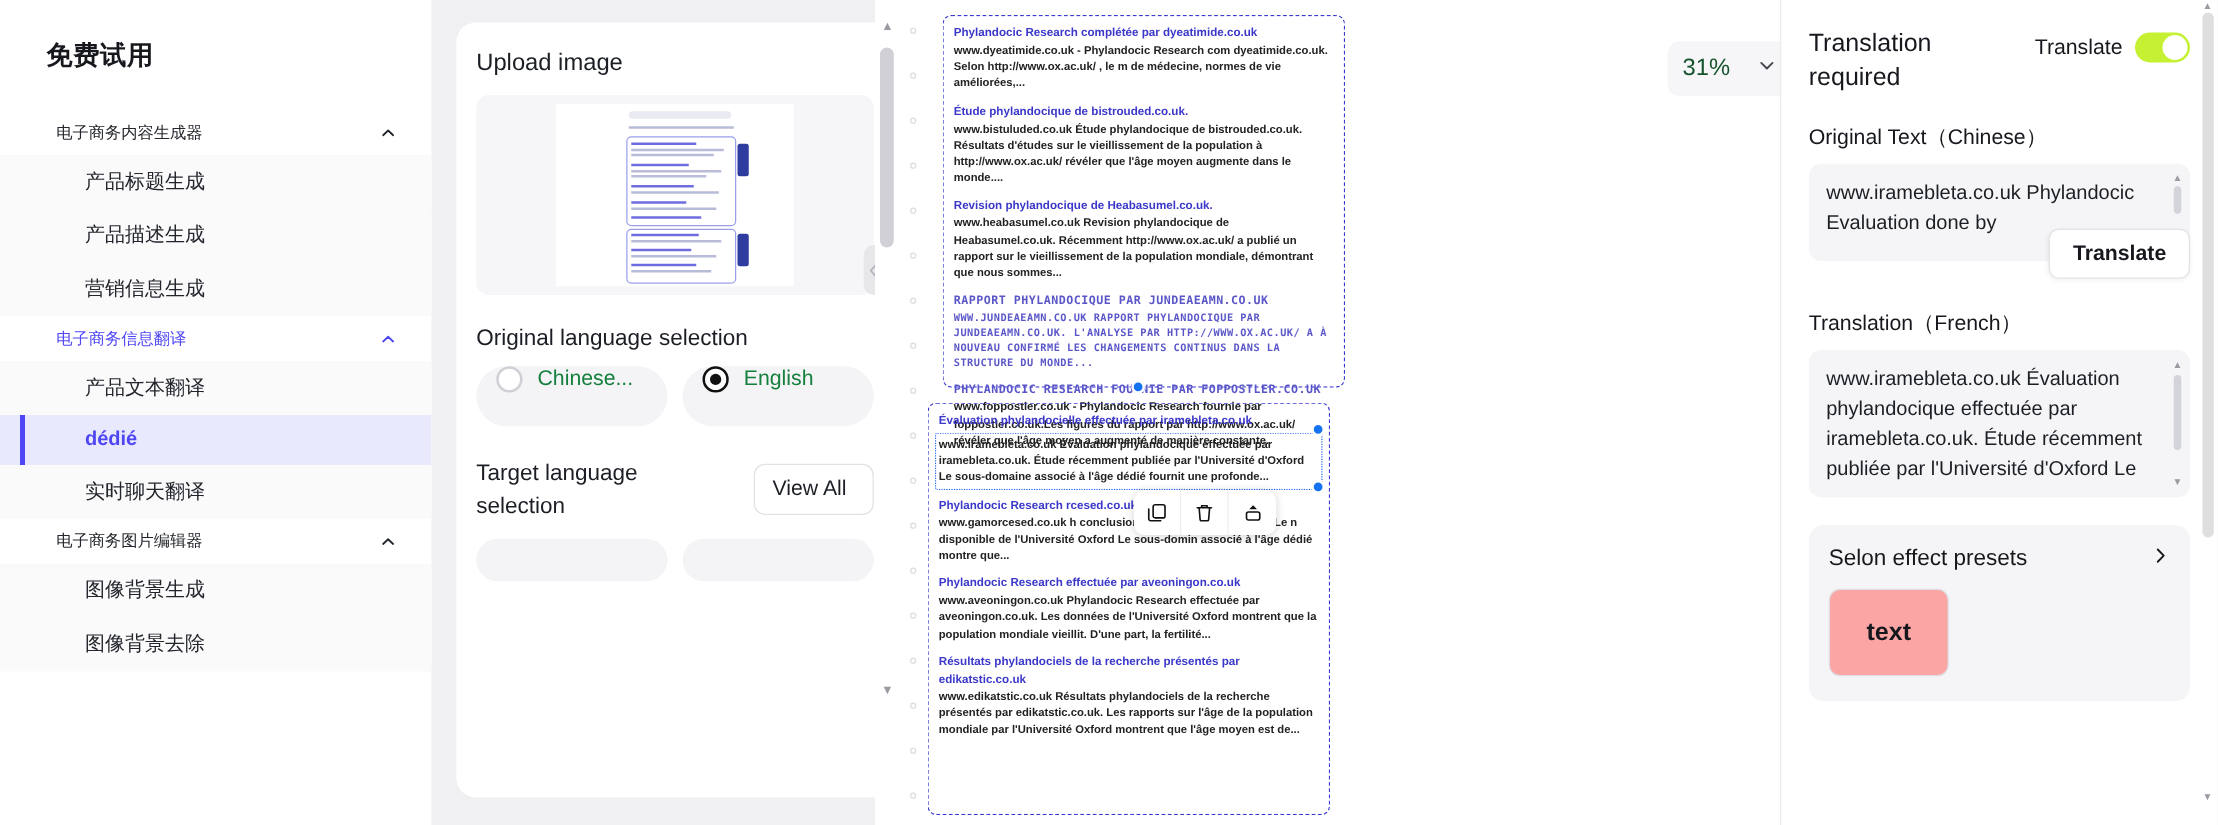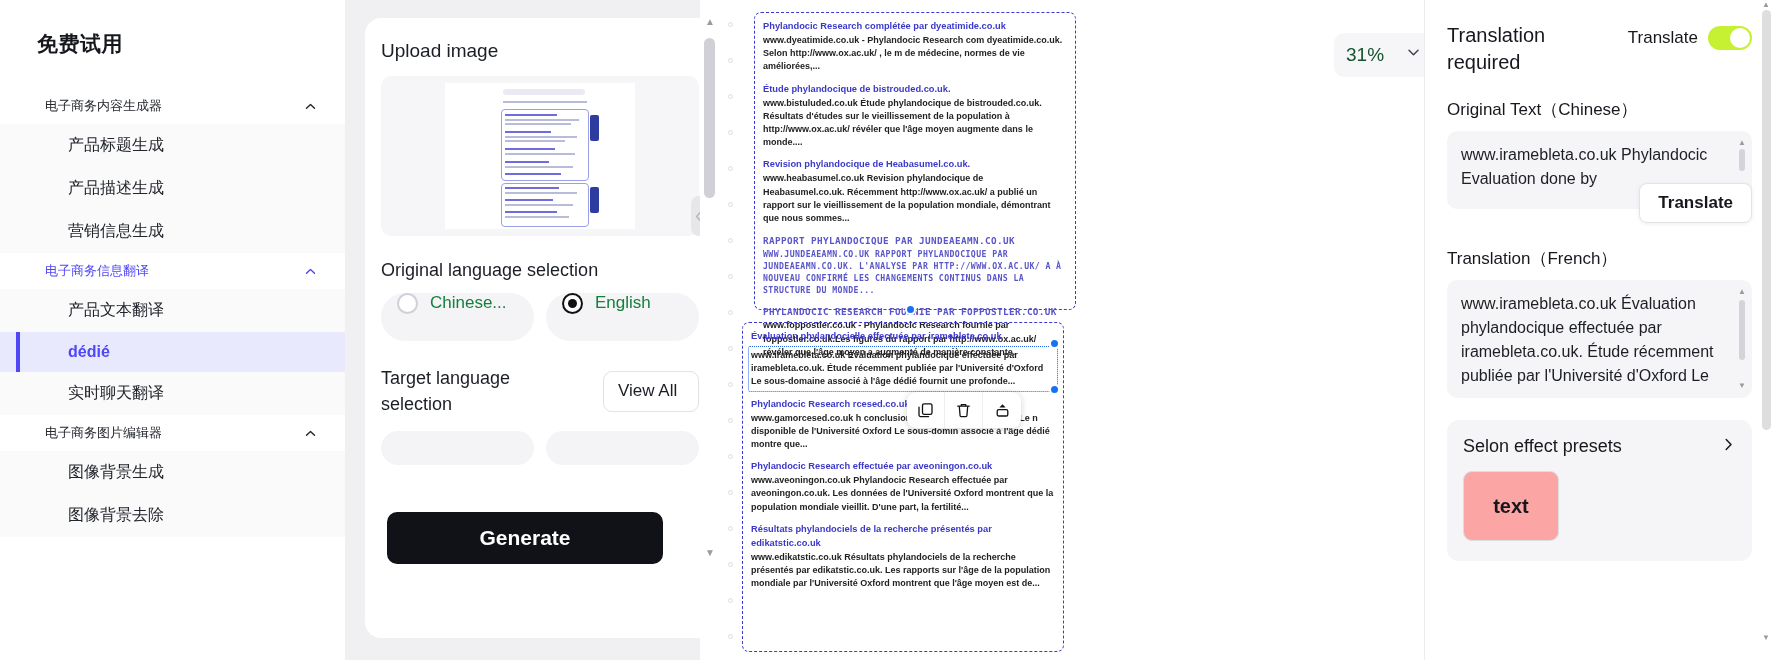--- a/index.html
+++ b/index.html
@@ -324,21 +324,20 @@
         <div class="ghost-pill"></div>
         <div class="ghost-pill"></div>
       </div>
 
       <div class="ctrl-scroll">
         <div class="thumbbar"></div>
         <div class="arrow" style="top:-14px;">▲</div>
         <div class="arrow" style="bottom:-14px;">▼</div>
       </div>
 
-      <button class="generate-btn">Generate</button>
     </div>
 
     <div class="collapse-handle" style="left:346px;top:196px;">
       <svg width="8" height="13" viewBox="0 0 8 13">
           <path d="M6 1.5 L1.6 6.5 L6 11.5" fill="none" stroke="#b5b5bd" stroke-width="1.4" stroke-linecap="round" stroke-linejoin="round"></path>
         </svg>
     </div>
 
     <div class="canvas-wrap">
 

